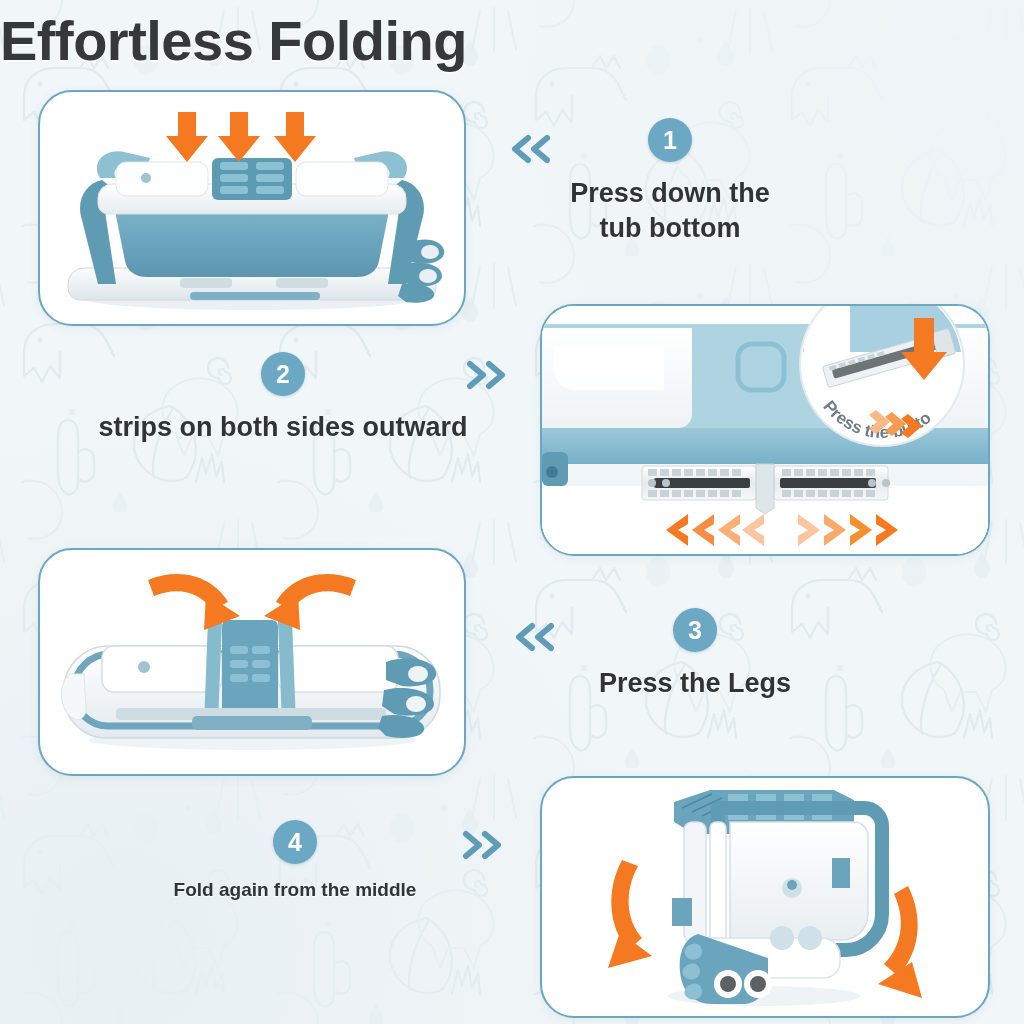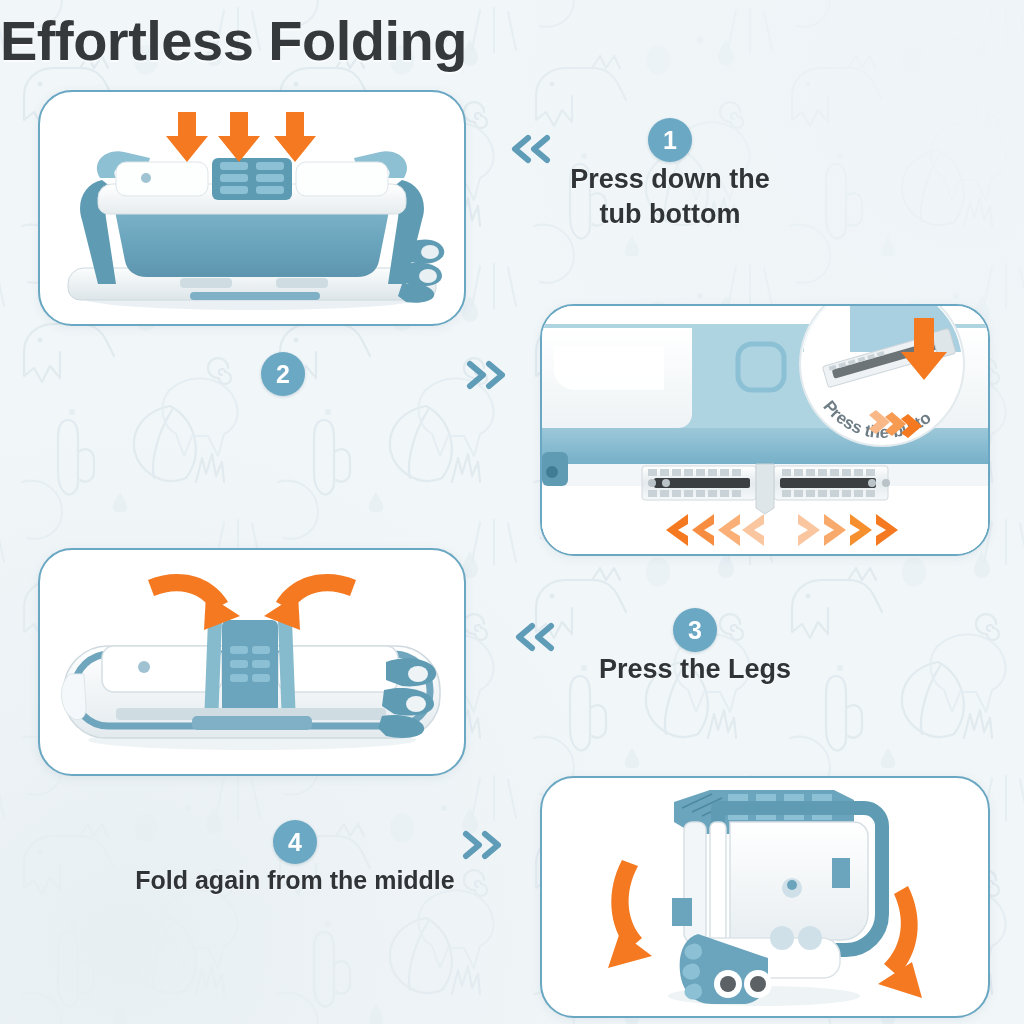--- a/index.html
+++ b/index.html
@@ -47,33 +47,33 @@
   
   .step-block{position:absolute;z-index:5;text-align:center;}
   .badge{
     width:44px;height:44px;border-radius:50%;
     background:#6ba8c4;color:#ffffff;
     font-size:25px;font-weight:bold;line-height:44px;
     text-align:center;margin:0 auto;
     box-shadow:0 1px 3px rgba(60,110,135,.25);
   }
   .step-text{
-    color:#303436;font-weight:bold;
+    margin-top:14px;color:#303436;font-weight:bold;
     line-height:1.28;
     text-shadow:0 1px 0 rgba(255,255,255,.6);
   }
 
   #step-1{left:520px;top:118px;width:300px;}
   #step-1 .step-text{font-size:27px;}
   #step-2{left:46px;top:352px;width:474px;}
   #step-2 .step-text{font-size:27px;}
   #step-3{left:540px;top:608px;width:310px;}
   #step-3 .step-text{font-size:27px;}
   #step-4{left:66px;top:820px;width:458px;}
-  #step-4 .step-text{font-size:25px;}
+  #step-4 .step-text{font-size:19px;}
 
   
   .chev{position:absolute;z-index:5;color:#5f9cb8;}
   #chev-1{left:508px;top:132px;}
   #chev-2{left:462px;top:358px;}
   #chev-3{left:512px;top:620px;}
   #chev-4{left:458px;top:828px;}
   .chev svg{display:block;}
 </style>
 </head>
@@ -356,20 +356,21 @@
     <svg width="46" height="34" viewBox="0 0 46 34">
       <g fill="none" stroke="#5f9cb8" stroke-width="6" stroke-linecap="round" stroke-linejoin="round">
         <polyline points="8,6 21,17 8,28"></polyline>
         <polyline points="27,6 40,17 27,28"></polyline>
       </g>
     </svg>
   </div>
   <div class="step-block" id="step-2">
     <div class="badge">2</div>
     <div class="step-text">
+      <div>strips on both sides outward</div>
     </div>
   </div>
 
   <div class="photo-card" id="card-3">
     <svg class="scene" viewBox="0 0 424 224" preserveAspectRatio="xMidYMid meet">
       <defs>
         <linearGradient id="flatBlue3" x1="0" y1="0" x2="0" y2="1">
           <stop offset="0" stop-color="#8bbed1"></stop>
             <stop offset="1" stop-color="#5f9cb4"></stop>
         </linearGradient>

